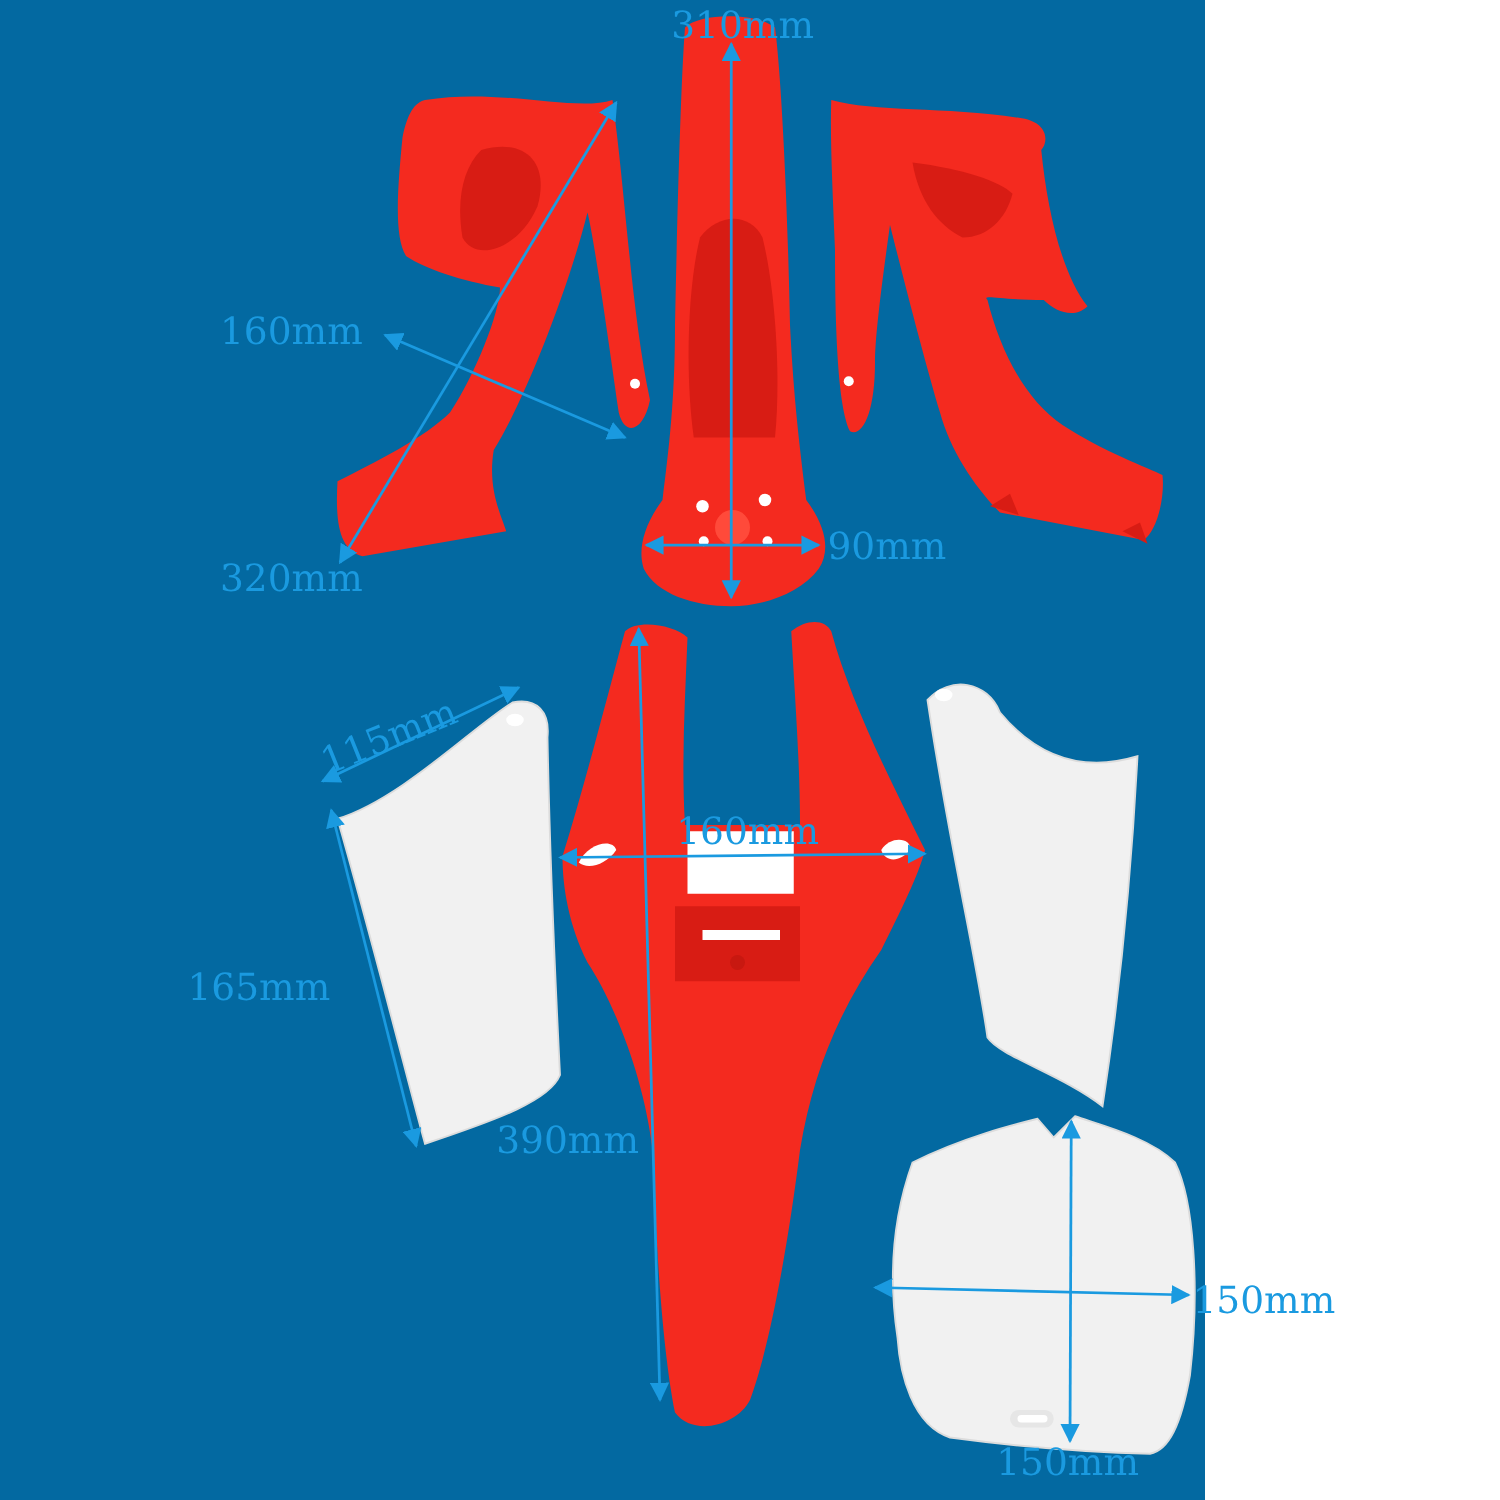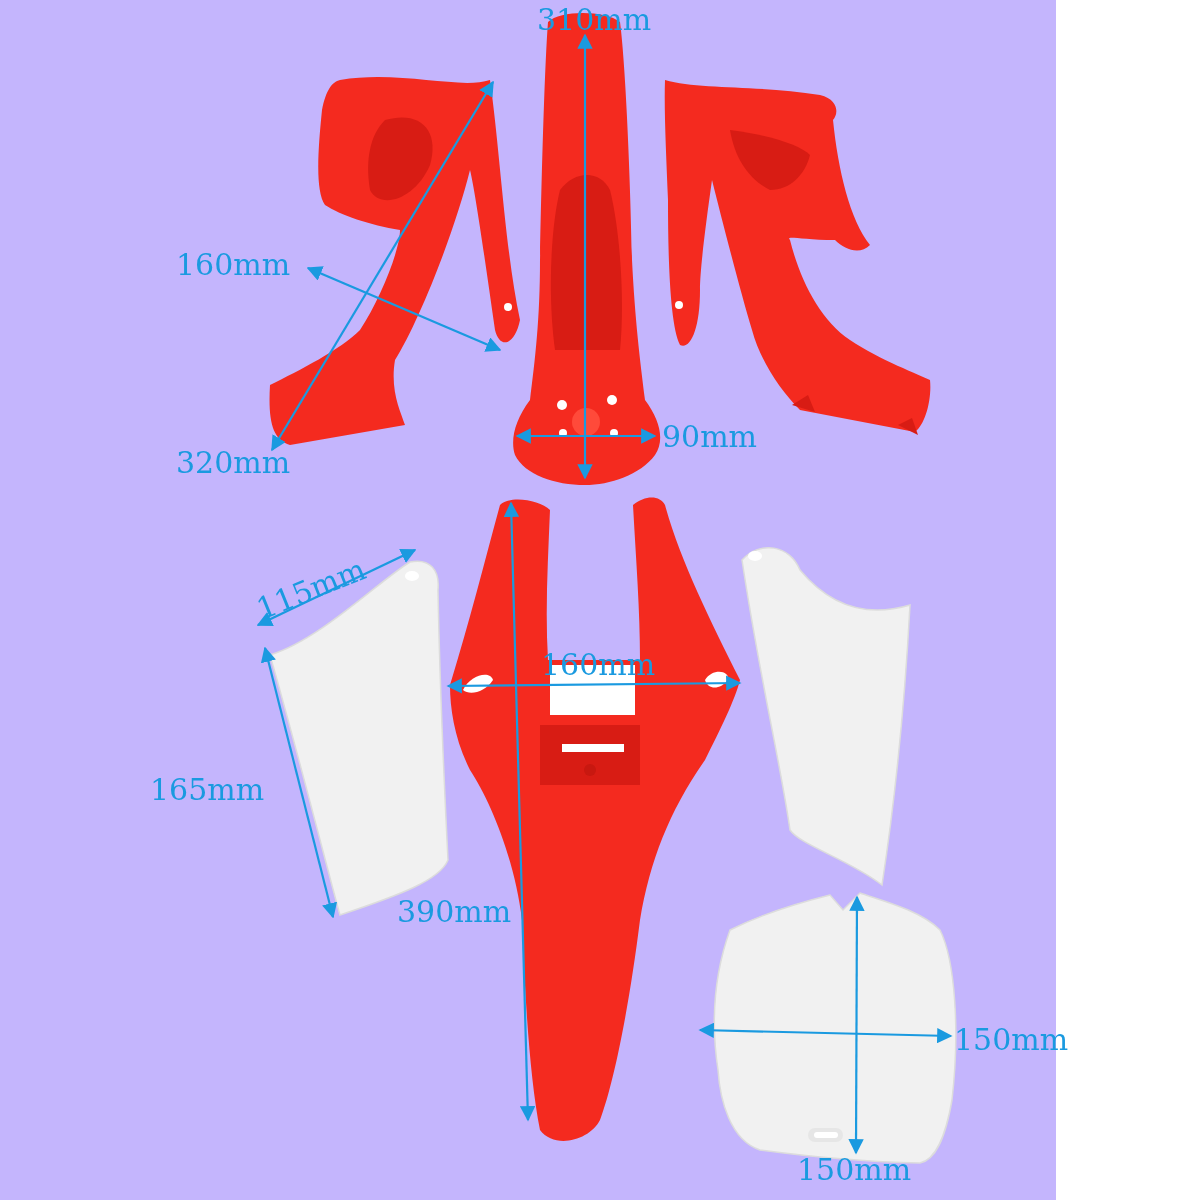--- a/index.html
+++ b/index.html
@@ -1,17 +1,17 @@
 <!DOCTYPE html>
 <html><head>
   <meta charset="utf-8">
   <style>
     html, body { margin: 0; padding: 0; background: #ffffff; }
     body { width: 1200px; height: 1200px; overflow: hidden; }
-    .canvas { position: relative; width: 1056px; height: 1200px; background: #c4b5fd; }
+    .canvas { position: relative; width: 964px; height: 1200px; background: #0369a1; }
     svg { position: absolute; left: 0; top: 0; }
     .red { fill: #f42a1f; }
     .red-dark { fill: #d81c14; }
     .red-hi { fill: #ff4a3a; }
     .white-part { fill: #f1f1f1; stroke: #dcdcdc; stroke-width: 1.5; }
     .white-shade { fill: #e6e6e6; }
     .hole { fill: #ffffff; }
     .hole-red { fill: #c81810; }
     .dim-line { stroke: #1a9ae0; stroke-width: 2.2; fill: none; }
     .dim-text { fill: #1a9ae0; font-family: "DejaVu Serif", "Liberation Serif", serif; font-size: 30px; }

